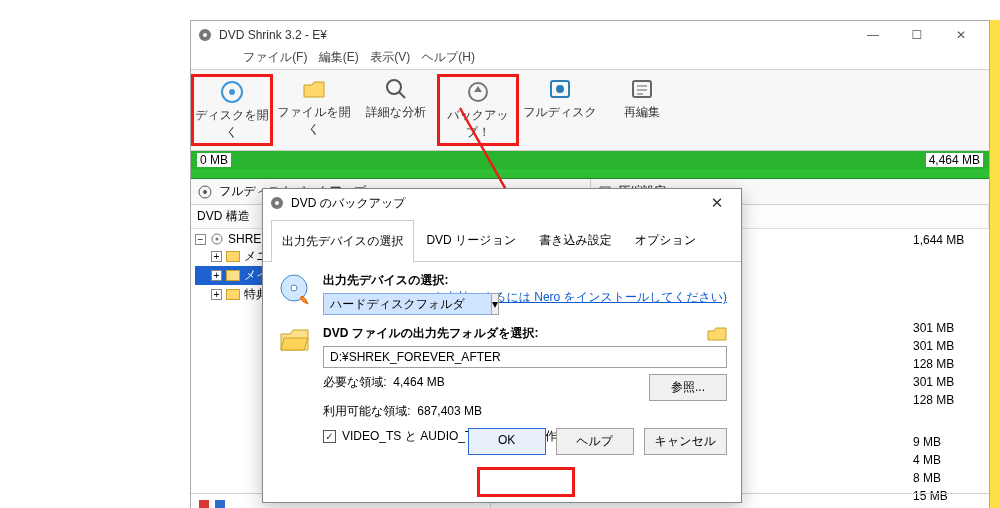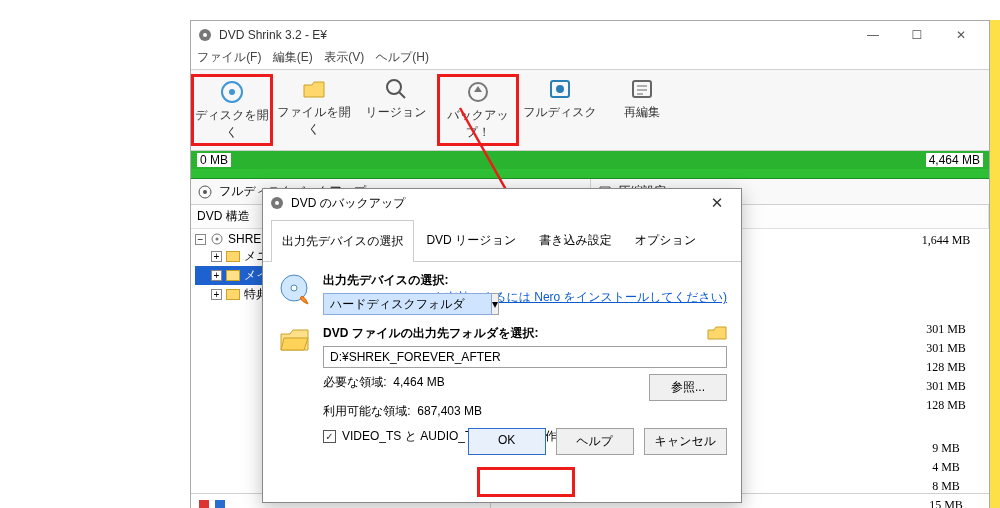--- a/index.html
+++ b/index.html
@@ -7,21 +7,21 @@
 
   
   .outer { position:absolute; left:190px; top:20px; width:856px; height:496px; background:#fde047; }
 
   
   .mainwin { position:absolute; left:0; top:0; width:800px; height:496px; background:#fff; border:1px solid #aaa; }
   .titlebar { height:28px; display:flex; align-items:center; padding:0 6px; }
   .title-ico { width:16px; height:16px; margin-right:6px; }
   .title-txt { flex:1; color:#333; }
   .winbtn { width:44px; height:24px; display:flex; align-items:center; justify-content:center; color:#555; }
-  .menubar { padding:0 6px 3px 6px; }
+  .menubar { padding:0 6px 3px 6px;margin-left:46px; }
   .menubar span { margin-right:8px; color:#444; }
   .toolbar { display:flex; border-top:1px solid #d0d0d0; border-bottom:1px solid #d0d0d0; background:#f7f7f7; padding:4px 0; }
   .tool { width:82px; text-align:center; padding:2px 0; }
   .tool .ti { height:26px; display:flex; align-items:center; justify-content:center; }
   .tool .tl { margin-top:2px; color:#333; }
   .redbox { border:3px solid #ee1b1b; }
   .sizebar { display:flex; justify-content:space-between; height:18px; align-items:center; padding:0 6px; background:linear-gradient(to right,#29b32f 65%,#29b32f 100%); color:#000; }
   .sizebar .left { background:#fff; padding:0 3px; }
   .sizebar .right { background:#fff; padding:0 3px; }
   .greenbar { height:10px; background:#2fbf34; border-bottom:1px solid #1a8f23; }
@@ -34,21 +34,21 @@
   .colhdr { display:flex; background:#fdfdfd; border-bottom:1px solid #e0e0e0; }
   .colhdr div { padding:3px 6px; border-right:1px solid #e0e0e0; }
   .tree { padding:2px 4px; }
   .tr-row { display:flex; align-items:center; gap:4px; padding:1px 0; }
   .tr-row.sel { background:#1e62d0; color:#fff; }
   .box { display:inline-block; width:11px; height:11px; border:1px solid #888; text-align:center; line-height:9px; font-size:10px; background:#fff; color:#000; }
   .folder-ico { display:inline-block; width:14px; height:11px; background:#ffd76a; border:1px solid #c9a227; }
   .video-list { padding:2px 6px; }
   .vl-row { display:flex; padding:2px 0; }
   .vl-row > div { padding:0 4px; }
-  .vcol1 { flex:1; } .vcol2 { width:74px; text-align:center;font-family:Liberation Serif, serif; }
+  .vcol1 { flex:1; } .vcol2 { width:74px; text-align:left; }
   .statusbar { position:absolute; left:0; right:0; bottom:0; height:22px; border-top:1px solid #d0d0d0; display:flex; align-items:center; padding:0 8px; gap:6px; }
   .sq { width:10px; height:10px; display:inline-block; }
 
   
   .dlg { position:absolute; left:72px; top:168px; width:480px; height:315px; background:#fff; border:1px solid #888; box-shadow:0 5px 18px rgba(0,0,0,.25); }
   .dlg-title { height:28px; display:flex; align-items:center; padding:0 6px; }
   .dlg-x { width:36px; text-align:center; font-size:15px; color:#333;}
   .tabs { display:flex; border-bottom:1px solid #ccc; padding:0 8px; margin-top:2px;}
   .tab { padding:12px 10px; border:1px solid transparent; border-bottom:none; margin-right:1px; }
   .tab.active { border-color:#ccc; background:#fff; position:relative; top:1px; }
@@ -116,21 +116,21 @@
           </div>
         <div class="tl">ファイルを開く</div>
       </div>
       <div class="tool">
         <div class="ti">
             <svg width="26" height="24">
               <circle cx="11" cy="10" r="7" fill="none" stroke="#555" stroke-width="2"></circle>
               <line x1="16" y1="15" x2="22" y2="21" stroke="#555" stroke-width="2"></line>
             </svg>
           </div>
-        <div class="tl">リージョン</div>
+        <div class="tl">詳細な分析</div>
       </div>
       <div class="tool redbox">
         <div class="ti">
             <svg width="26" height="24">
               <circle cx="13" cy="12" r="9" fill="none" stroke="#777" stroke-width="2"></circle>
               <path d="M13 6l4 6h-8z" fill="#777"></path>
             </svg>
           </div>
         <div class="tl">バックアップ！</div>
       </div>
@@ -317,21 +317,21 @@
       </div>
 
       <div class="dlg-row">
         <div class="dlg-ico">
           <svg width="34" height="30">
             <path d="M3 9h9l3-4h15v20H3z" fill="#ffe08a" stroke="#c9a227"></path>
             <path d="M6 13h24l-4 12H3z" fill="#ffd35a" stroke="#c9a227"></path>
           </svg>
         </div>
         <div class="dlg-content">
-          <div style="display:flex;justify-content:space-between;align-items:flex-start">
+          <div style="display:flex;justify-content:space-between;align-items:flex-end">
             <b>DVD ファイルの出力先フォルダを選択:</b>
             <svg width="20" height="16">
                 <path d="M1 5h6l2-3h10v12H1z" fill="#ffd76a" stroke="#c9a227"></path>
               </svg>
           </div>
           <div class="pathbox">
             <input value="D:¥SHREK_FOREVER_AFTER" style="">
           </div>
           <div class="metrics">
             <div style="display:flex;justify-content:space-between">

